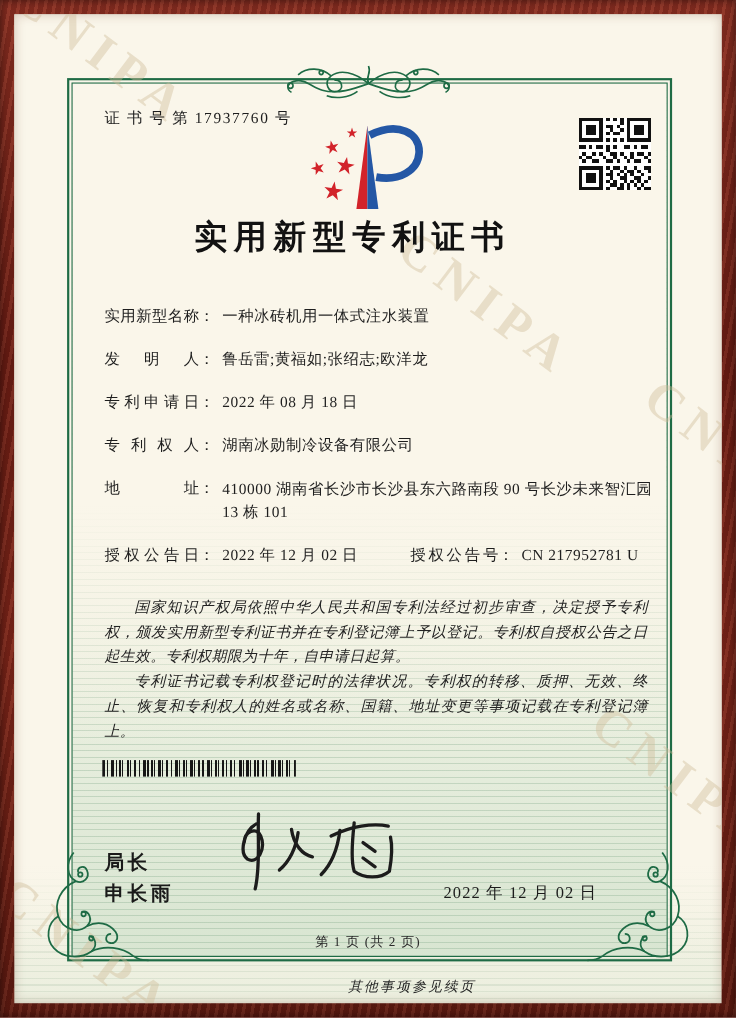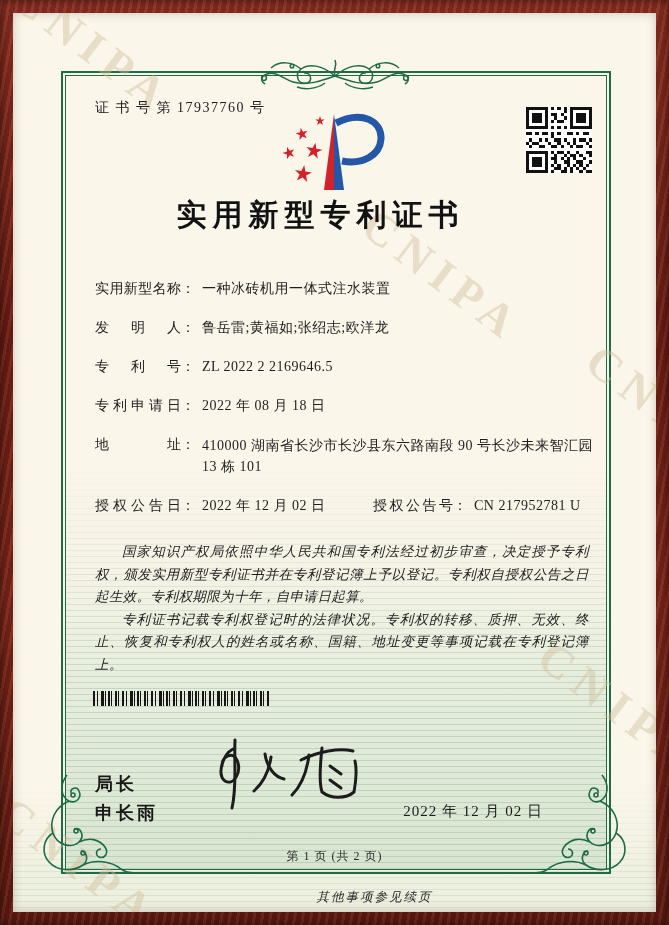--- a/index.html
+++ b/index.html
@@ -208,24 +208,24 @@
     <div class="content title">实用新型专利证书</div>
 
     <div class="content fields">
       <div class="field-row">
         <span class="flabel">实用新型名称</span><span class="colon">：</span><span class="fvalue">一种冰砖机用一体式注水装置</span>
       </div>
       <div class="field-row">
         <span class="flabel">发明人</span><span class="colon">：</span><span class="fvalue">鲁岳雷;黄福如;张绍志;欧洋龙</span>
       </div>
       <div class="field-row">
-        <span class="flabel">专利号</span><span class="colon">：</span><span class="fvalue">ZL 2022 2 2169646.5</span>
-      </div>
-      <div class="field-row">
         <span class="flabel">专利申请日</span><span class="colon">：</span><span class="fvalue">2022 年 08 月 18 日</span>
+      </div>
+      <div class="field-row">
+        <span class="flabel">专利权人</span><span class="colon">：</span><span class="fvalue">湖南冰勋制冷设备有限公司</span>
       </div>
       <div class="field-row">
         <span class="flabel">地址</span><span class="colon">：</span><span class="fvalue wrap">410000 湖南省长沙市长沙县东六路南段 90 号长沙未来智汇园 13 栋 101</span>
       </div>
       <div class="field-row">
         <span><span class="flabel">授权公告日</span><span class="colon">：</span><span class="fvalue">2022 年 12 月 02 日</span></span>
         <span class="pair2"><span class="flabel">授权公告号</span><span class="colon">：</span><span class="fvalue">CN 217952781 U</span></span>
       </div>
     </div>
 

